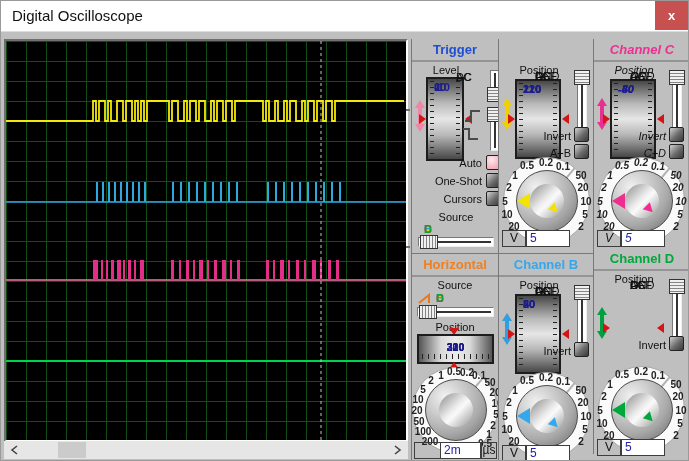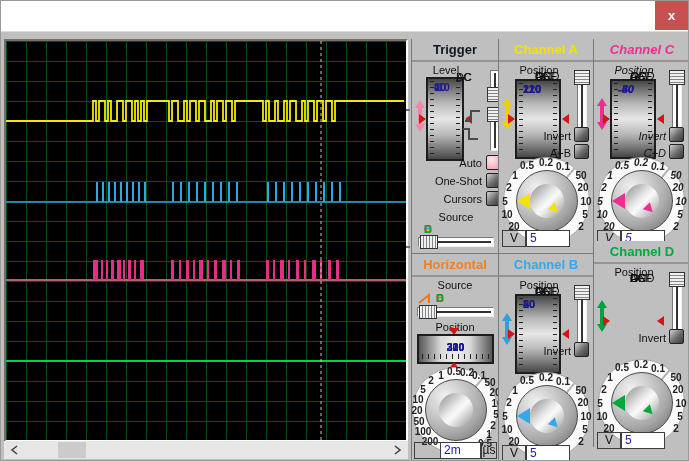--- a/index.html
+++ b/index.html
@@ -129,20 +129,21 @@
   .hz-ptr-small{left:49px;top:48px;}
   .hz-ul{left:2px;top:188px;width:26px;padding-left:38px;}
   .hz-value{left:28px;top:188px;width:41px;}
   .hz-ur{left:69px;top:188px;width:16px;}
 </style>
 </head>
 <body>
 
 <div class="window">
   <div class="titlebar">
+    <span class="title-text">Digital Oscilloscope</span>
     <div class="close-btn" style="background: rgb(199, 80, 80);">x</div>
   </div>
 
   <div class="screen-frame">
     <div class="screen">
       <svg width="400" height="399" viewBox="0 0 400 399">
           <polyline points="-1,80 87,80 87,60 90,60 90,80 93,80 93,60 99,60 99,80 102,80 102,60 105,60 105,80 111,80 111,60 117,60 117,80 120,80 120,60 126,60 126,80 129,80 129,60 132,60 132,80 135,80 135,60 138,60 138,80 141,80 141,60 163,60 163,80 166,80 166,60 172,60 172,80 178,80 178,60 181,60 181,80 184,80 184,60 190,60 190,80 193,80 193,60 199,60 199,80 205,80 205,60 208,60 208,80 211,80 211,60 217,60 217,80 220,80 220,60 226,60 226,80 229,80 229,60 257,60 257,80 260,80 260,60 263,60 263,80 269,80 269,60 272,60 272,80 278,80 278,60 281,60 281,80 284,80 284,60 290,60 290,80 296,80 296,60 299,60 299,80 302,80 302,60 308,60 308,80 311,80 311,60 317,60 317,80 320,80 320,60 326,60 326,80 329,80 329,60 398,60" fill="none" stroke="#f2e80c" stroke-width="1.8"></polyline>
           <line x1="0" y1="161" x2="400" y2="161" stroke="#2fa8e0" stroke-width="1.6"></line>
           <rect x="90" y="141" width="2" height="20" fill="#2fa8e0"></rect>
           <rect x="96" y="141" width="2" height="20" fill="#2fa8e0"></rect>
@@ -214,21 +215,21 @@
     <svg class="scroll-arrow" style="left:4px;position:absolute;" width="14" height="14" viewBox="0 0 14 14">
         <path d="M9,3 L4,7 L9,11" fill="none" stroke="#444" stroke-width="1.6"></path>
       </svg>
     <div class="hthumb"></div>
     <svg class="scroll-arrow" style="right:4px;position:absolute;" width="14" height="14" viewBox="0 0 14 14">
         <path d="M5,3 L10,7 L5,11" fill="none" stroke="#444" stroke-width="1.6"></path>
       </svg>
   </div>
 
   <div class="section row-top" style="left:410px;top:38px;width:87px;height:215px;">
-    <div class="sec-title" style="color: #0f172a;">Trigger</div>
+    <div class="sec-title" style="color: #1d4ed8;">Trigger</div>
     <div class="lbl trig-level-label">Level</div>
     <svg class="trig-updown" width="12" height="34" viewBox="0 0 12 34">
       <path d="M6,1 L11,9 H8 V25 H11 L6,33 L1,25 H4 V9 H1 Z" fill="#f087a7"></path>
       </svg>
     <div class="vdial trig-dial">
       <div class="ticks tl"></div>
       <div class="ticks tr"></div>
       <div class="dial-vals">
           <div class="dial-num">-10</div>
           <div class="dial-num">0</div>
@@ -322,21 +323,20 @@
         </div>
       <div class="ptr-big hz-ptr-big" style="border-right-color: rgb(240, 128, 32);"></div>
       <div class="ptr-small hz-ptr-small" style="border-right-color: rgb(240, 128, 32);"></div>
     </div>
     <div class="unit-cell hz-ul">ms</div>
     <div class="value-box hz-value">2m</div>
     <div class="unit-cell hz-ur">µs</div>
   </div>
 
   <div class="section row-top" style="left: 497px; top: 38px; width: 95px; height: 215px; --ch: #f0e400; --arrow: #f0d000;">
-  <div class="sec-title ch-title">Channel A</div>
   <div class="lbl pos-label">Position</div>
   <svg class="ch-updown" width="12" height="34" viewBox="0 0 12 34">
     <path d="M6,1 L11,9 H8 V25 H11 L6,33 L1,25 H4 V9 H1 Z" fill="var(--arrow)"></path>
       </svg>
   <div class="vdial ch-dial">
     <div class="ticks tl"></div>
     <div class="ticks tr"></div>
     <div class="dial-vals">
           <div class="dial-num">110</div>
           <div class="dial-num">120</div>
@@ -495,21 +495,21 @@
     <div class="knob-outer">
           <div class="knob-inner"></div>
         </div>
     <div class="ptr-big ch-ptr-big"></div>
     <div class="ptr-small ch-ptr-small"></div>
   </div>
   <div class="unit-cell ul-cell">V</div>
   <div class="value-box ch-value">5</div>
   <div class="unit-cell ur-cell">mV</div>
 </div>
-  <div class="section" style="left: 592px; top: 240px; width: 97px; height: 206px; --ch: #00a83c; --arrow: #00a040;">
+  <div class="section" style="left: 592px; top: 247px; width: 97px; height: 206px; --ch: #00a83c; --arrow: #00a040;">
   <div class="sec-title ch-title">Channel D</div>
   <div class="lbl pos-label">Position</div>
   <svg class="ch-updown" width="12" height="34" viewBox="0 0 12 34">
     <path d="M6,1 L11,9 H8 V25 H11 L6,33 L1,25 H4 V9 H1 Z" fill="var(--arrow)"></path>
       </svg>
   <div class="tri tri-right ch-tri-l"></div>
   <div class="tri tri-left ch-tri-r"></div>
   <div class="cpl-list">
         <div class="cpl">AC</div>
         <div class="cpl">DC</div>

